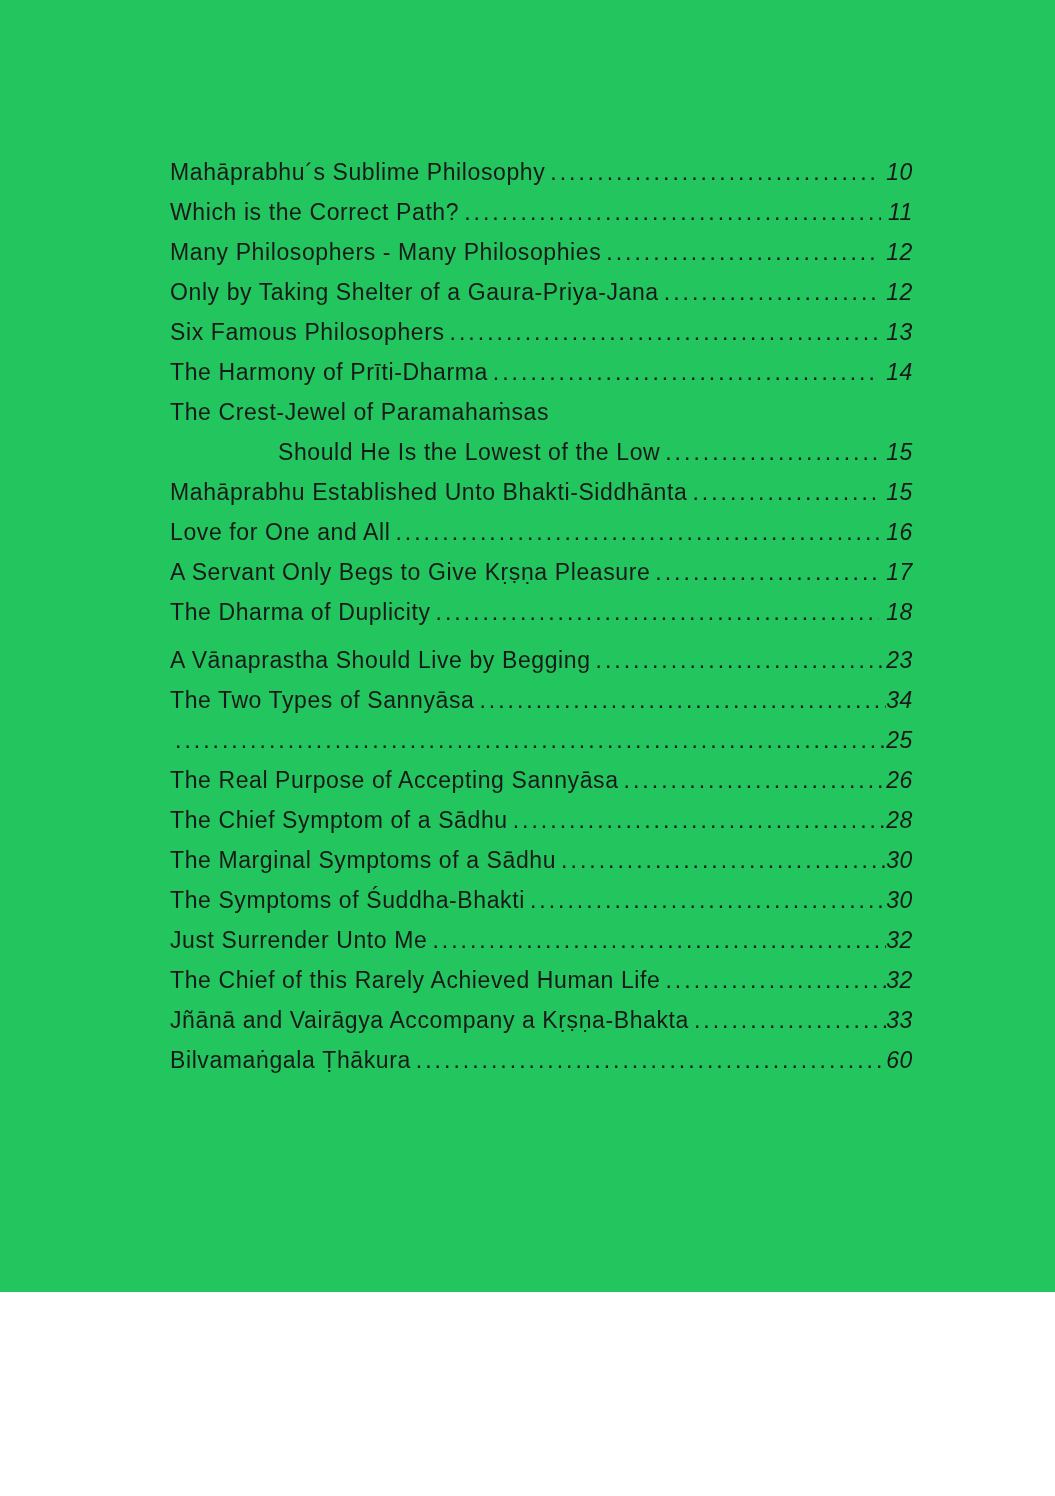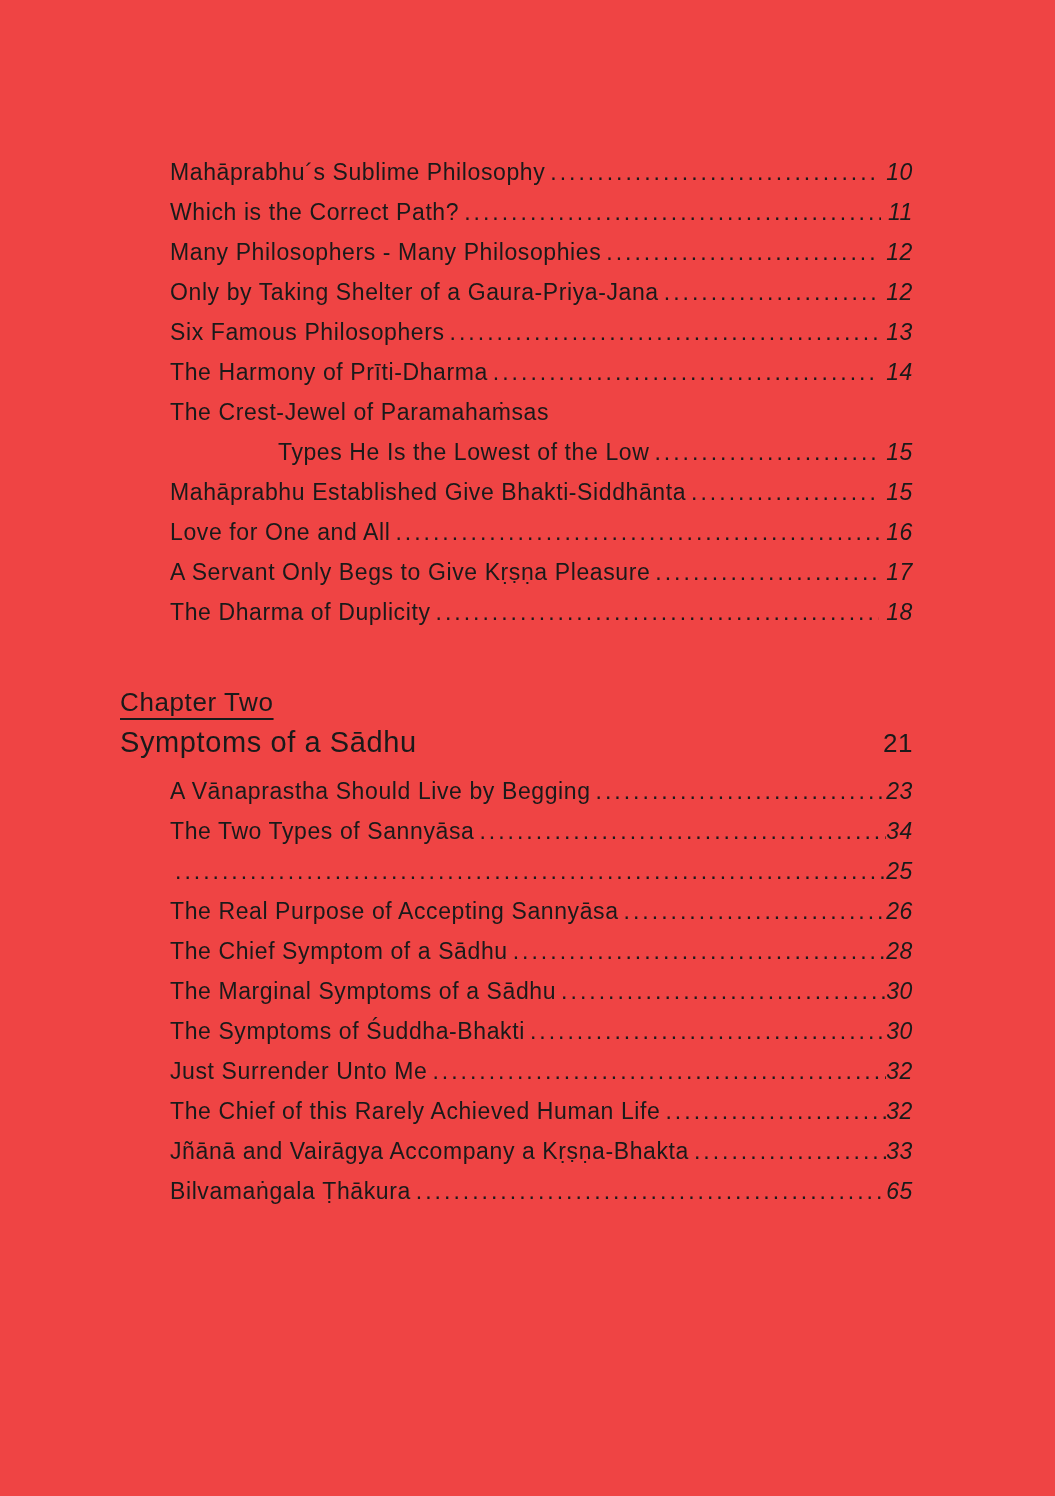--- a/index.html
+++ b/index.html
@@ -12,22 +12,22 @@
     height: 1496px;
     position: relative;
     font-family: "Liberation Sans", sans-serif;
     color: #1a1a1a;
     overflow: hidden;
   }
   .page {
     position: absolute;
     left: 0; top: 0;
     width: 1055px;
-    height: 1496px;
-    background: #ef4444;
+    height: 1292px;
+    background: #22c55e;
   }
   .toc {
     position: absolute;
     left: 120px;
     top: 152px;
     width: 793px;
   }
   .entries {
     margin-left: 50px;
   }
@@ -129,53 +129,46 @@
         </div>
         <div class="row">
           <span class="title">The Harmony of Prīti-Dharma</span>
           <span class="leader"></span>
           <span class="pagenum">14</span>
         </div>
         <div class="row">
           <span class="title">The Crest-Jewel of Paramahaṁsas</span>
         </div>
         <div class="row indent">
-          <span class="title">Types He Is the Lowest of the Low</span>
+          <span class="title">Should He Is the Lowest of the Low</span>
           <span class="leader"></span>
           <span class="pagenum">15</span>
         </div>
         <div class="row">
-          <span class="title">Mahāprabhu Established Give Bhakti-Siddhānta</span>
+          <span class="title">Mahāprabhu Established Unto Bhakti-Siddhānta</span>
           <span class="leader"></span>
           <span class="pagenum">15</span>
         </div>
         <div class="row">
           <span class="title">Love for One and All</span>
           <span class="leader"></span>
           <span class="pagenum">16</span>
         </div>
         <div class="row">
           <span class="title">A Servant Only Begs to Give Kṛṣṇa Pleasure</span>
           <span class="leader"></span>
           <span class="pagenum">17</span>
         </div>
         <div class="row">
           <span class="title">The Dharma of Duplicity</span>
           <span class="leader"></span>
           <span class="pagenum">18</span>
         </div>
       </div>
 
-    <div class="chapter">
-      <div class="chapter-label">Chapter Two</div>
-      <div class="chapter-title-row">
-        <span class="chapter-title">Symptoms of a Sādhu</span>
-        <span class="chapter-page">21</span>
-      </div>
-    </div>
 
     <div class="entries second-entries">
         <div class="row">
           <span class="title">A Vānaprastha Should Live by Begging</span>
           <span class="leader"></span>
           <span class="pagenum">23</span>
         </div>
         <div class="row">
           <span class="title">The Two Types of Sannyāsa</span>
           <span class="leader"></span>
@@ -216,18 +209,18 @@
           <span class="pagenum">32</span>
         </div>
         <div class="row">
           <span class="title">Jñānā and Vairāgya Accompany a Kṛṣṇa-Bhakta</span>
           <span class="leader"></span>
           <span class="pagenum">33</span>
         </div>
         <div class="row">
           <span class="title">Bilvamaṅgala Ṭhākura</span>
           <span class="leader"></span>
-          <span class="pagenum">65</span>
+          <span class="pagenum">60</span>
         </div>
       </div>
 
   </div>
 </div>
 
 </body></html>

